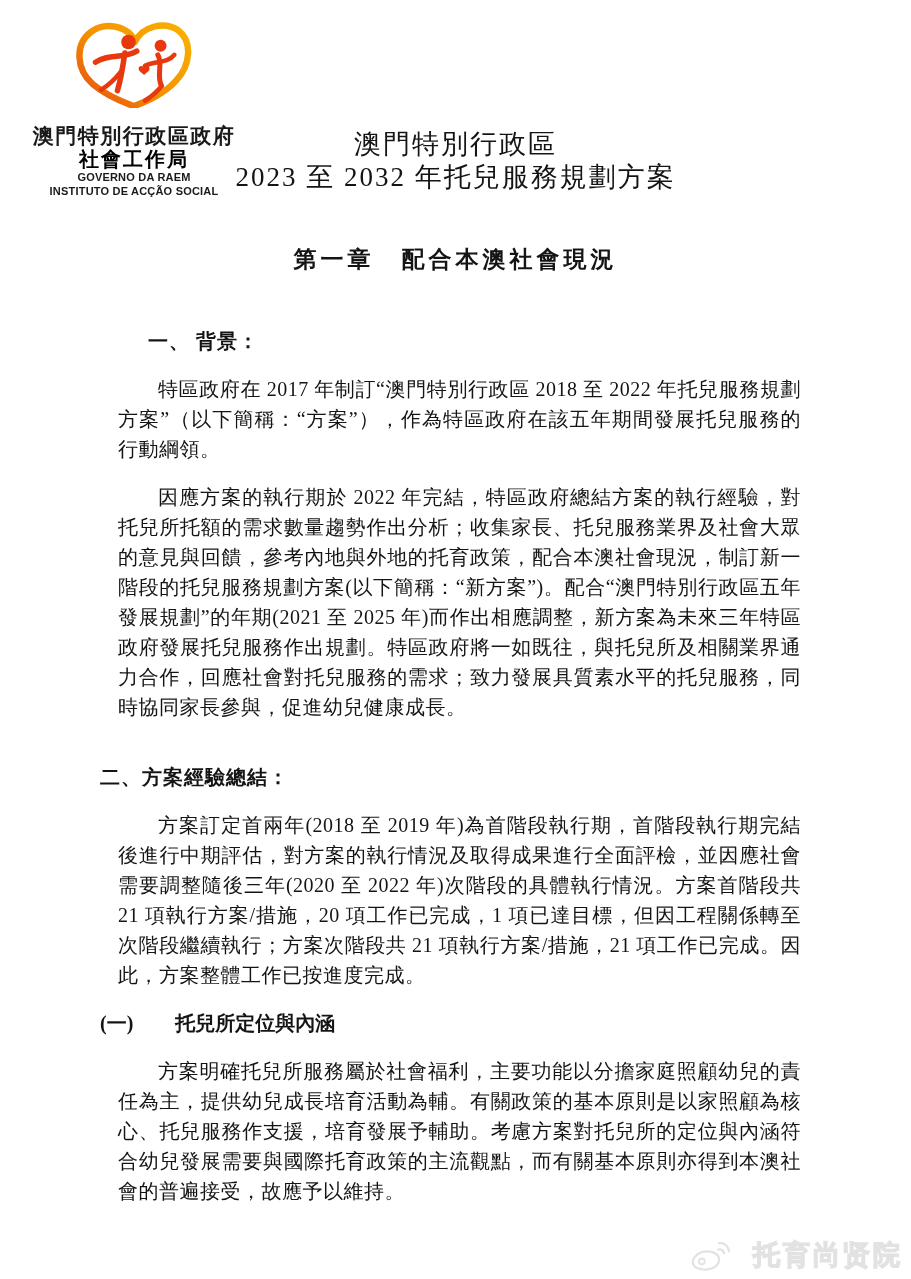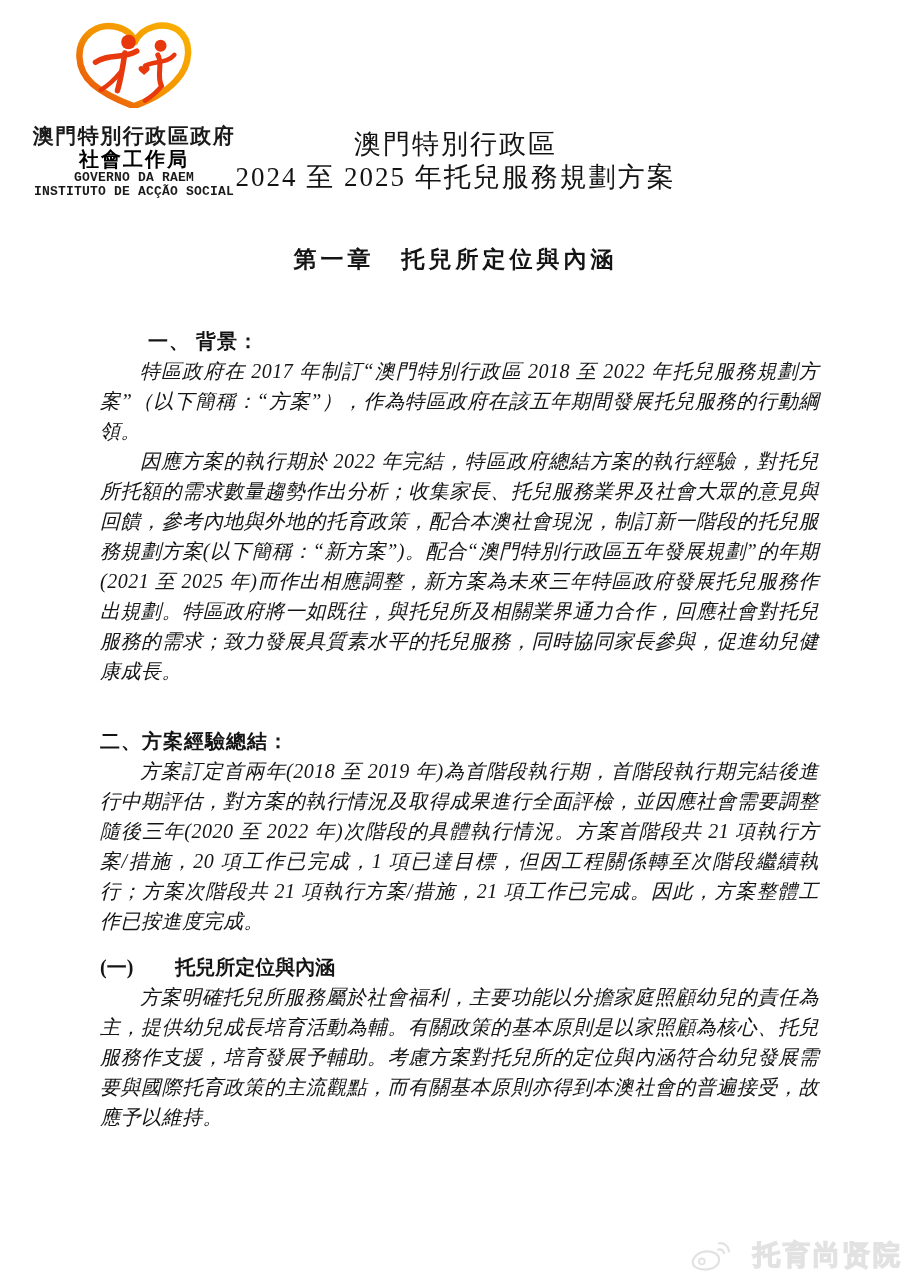--- a/index.html
+++ b/index.html
@@ -24,42 +24,42 @@
     font-family:"Liberation Sans","DejaVu Sans",sans-serif;
     font-weight:bold; font-size:21px; line-height:24px; letter-spacing:1.5px;
     white-space:nowrap; color:#1a1a1a;
   }
   .org-cn2 {
     font-family:"Liberation Sans","DejaVu Sans",sans-serif;
     font-weight:bold; font-size:20px; line-height:23px; letter-spacing:2px;
     color:#000000;
   }
   .org-pt {
-    font-family:Liberation Mono, monospace;
-    font-weight:bold; font-size:13px; line-height:13.5px; letter-spacing:0.2px;
+    font-family:Liberation Sans, sans-serif;
+    font-weight:bold; font-size:11px; line-height:13.5px; letter-spacing:0.2px;
     color:#1a1a1a;
   }
   .titles { text-align:center; padding-top:128px; }
   .title-line {
     font-size:27px; font-weight:normal; line-height:33px; letter-spacing:2px;
   }
   .chapter {
     text-align:center; font-size:23px; font-weight:bold;
     margin-top:50px; letter-spacing:4px;
   }
   
   .content {
     margin-left:100px; width:719px;
     font-size:20px; line-height:30px;
     text-align:justify; text-justify:inter-ideograph;
   }
   .sec-heading { font-weight:bold; font-size:20px; line-height:30px; letter-spacing:1px; }
   .sec1-heading { margin-top:46px;margin-left:48px; }
   .sec2-heading { margin-top:40px; }
-  p.para { margin:0; text-indent:2em; letter-spacing:0.5px;font-style:italic; }
+  p.para { margin:18px; text-indent:2em; letter-spacing:0.5px; }
   .p1 { margin-top:12px; }
   .p2 { margin-top:22px; }
   .p3 { margin-top:20px; }
   .p4 { margin-top:16px; }
   .sub-heading { margin-top:16px; font-weight:bold; font-size:20px; line-height:30px; }
   .sub-heading .sub-num { display:inline-block; margin-right:42px; }
   
   .watermark {
     position:absolute; right:8px; bottom:6px;
     display:flex; align-items:center; gap:23px;
@@ -100,24 +100,24 @@
         <path d="M86 52 c-2 -3 -6 -2 -6 1 c0 3 4 5 6 7 c2 -2 6 -4 6 -7 c0 -3 -4 -4 -6 -1" fill="#E8380D"></path>
       </svg>
       <div class="org-cn1">澳門特別行政區政府</div>
       <div class="org-cn2">社會工作局</div>
       <div class="org-pt">GOVERNO DA RAEM</div>
       <div class="org-pt">INSTITUTO DE ACÇÃO SOCIAL</div>
     </div>
 
     <div class="titles">
       <div class="title-line">澳門特別行政區</div>
-      <div class="title-line">2024 至 2025 年托兒服務規劃方案</div>
+      <div class="title-line">2023 至 2032 年托兒服務規劃方案</div>
     </div>
 
-    <div class="chapter">第一章　托兒所定位與內涵</div>
+    <div class="chapter">第一章　配合本澳社會現況</div>
   </div>
 
   <div class="content">
 
     <div class="sec-heading sec1-heading">一、 背景：</div>
 
     <p class="para p1">特區政府在 2017 年制訂“澳門特別行政區 2018 至 2022 年托兒服務規劃方案”（以下簡稱：“方案”），作為特區政府在該五年期間發展托兒服務的行動綱領。</p>
 
     <p class="para p2">因應方案的執行期於 2022 年完結，特區政府總結方案的執行經驗，對托兒所托額的需求數量趨勢作出分析；收集家長、托兒服務業界及社會大眾的意見與回饋，參考內地與外地的托育政策，配合本澳社會現況，制訂新一階段的托兒服務規劃方案(以下簡稱：“新方案”)。配合“澳門特別行政區五年發展規劃”的年期(2021 至 2025 年)而作出相應調整，新方案為未來三年特區政府發展托兒服務作出規劃。特區政府將一如既往，與托兒所及相關業界通力合作，回應社會對托兒服務的需求；致力發展具質素水平的托兒服務，同時協同家長參與，促進幼兒健康成長。</p>
 

